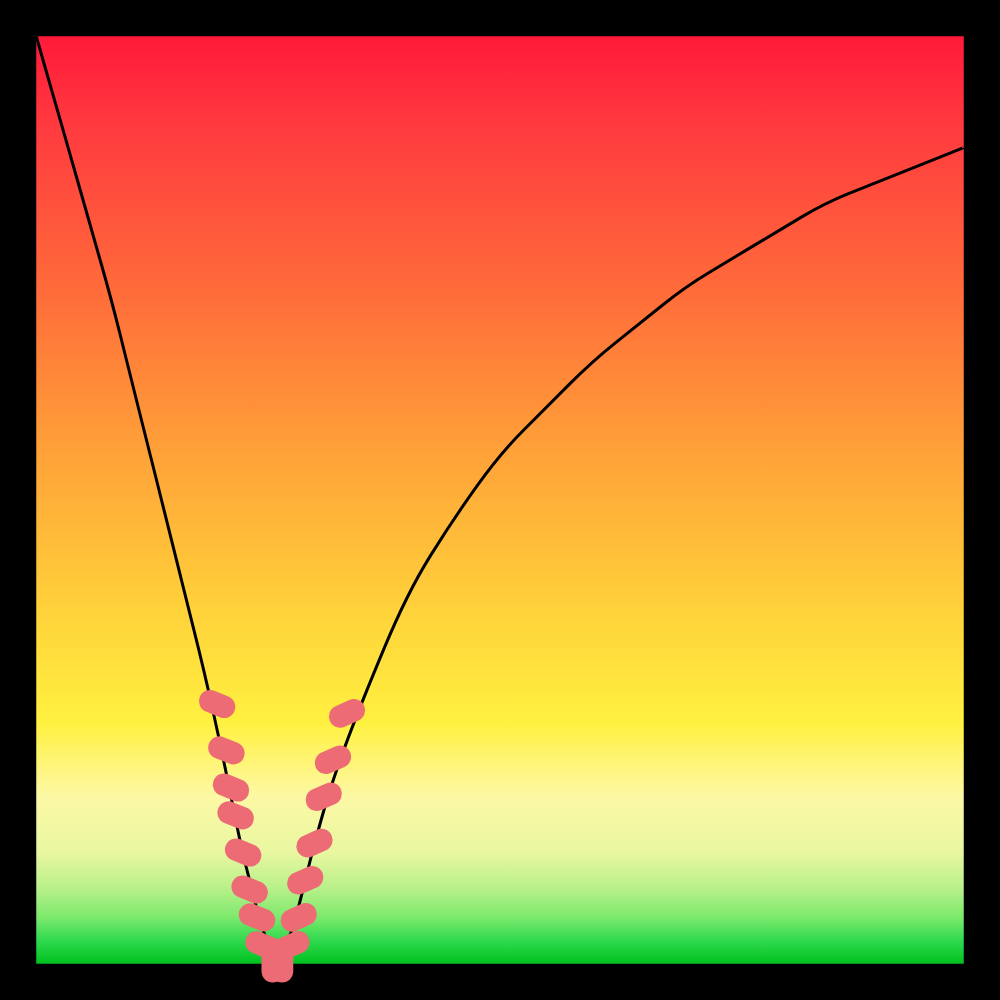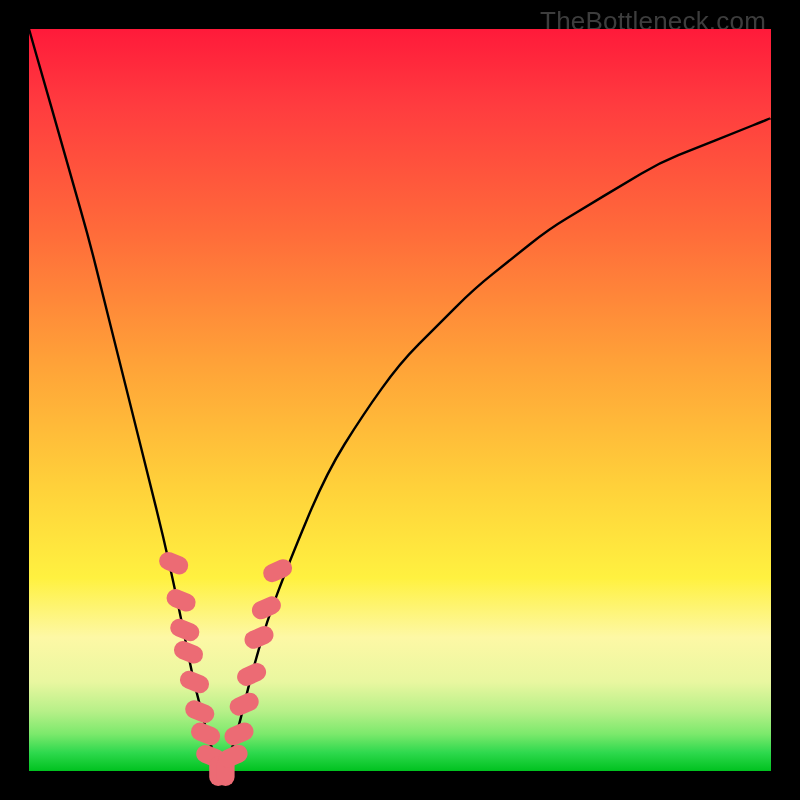--- a/index.html
+++ b/index.html
@@ -57,21 +57,20 @@
     width: 742px;
     height: 742px;
     overflow: visible;
   }
 </style>
 </head>
 <body>
 
 <div class="frame">
 
-  <div class="watermark">TheBottleneck.com</div>
 
   <div class="plot-area">
     <svg class="curves" viewBox="0 0 742 742">
       <path id="main-curve" fill="none" stroke="#000" stroke-width="2.4" d="M 0.0 0.0 Q 0.0 0.0 7.4 26.0 Q 14.8 51.9 22.3 77.9 Q 29.7 103.9 37.1 129.8 Q 44.5 155.8 51.9 181.8 Q 59.4 207.8 66.8 237.4 Q 74.2 267.1 81.6 296.8 Q 89.0 326.5 96.5 356.2 Q 103.9 385.8 111.3 415.5 Q 118.7 445.2 126.1 474.9 Q 133.6 504.6 141.0 538.0 Q 148.4 571.3 155.8 608.4 Q 163.2 645.5 166.9 660.4 Q 170.7 675.2 174.4 690.1 Q 178.1 704.9 181.8 716.0 Q 185.5 727.2 189.2 734.6 Q 192.9 742.0 196.6 734.6 Q 200.3 727.2 204.1 716.0 Q 207.8 704.9 211.5 690.1 Q 215.2 675.2 218.9 660.4 Q 222.6 645.5 230.0 619.6 Q 237.4 593.6 248.6 563.9 Q 259.7 534.2 278.3 489.7 Q 296.8 445.2 315.4 415.5 Q 333.9 385.8 352.5 359.9 Q 371.0 333.9 389.6 315.4 Q 408.1 296.8 426.6 278.3 Q 445.2 259.7 463.8 244.9 Q 482.3 230.0 500.9 215.2 Q 519.4 200.3 538.0 189.2 Q 556.5 178.1 575.0 166.9 Q 593.6 155.8 612.1 144.7 Q 630.7 133.6 649.3 126.1 Q 667.8 118.7 686.4 111.3 Q 704.9 103.9 723.5 96.5 T 742.0 89.0"></path>
       <g id="marker-group">
           <rect x="135.7" y="519.2" width="18" height="30" rx="9" ry="9" fill="#ec6b74" transform="rotate(-68 144.7 534.2)"></rect>
           <rect x="143.1" y="556.3" width="18" height="30" rx="9" ry="9" fill="#ec6b74" transform="rotate(-68 152.1 571.3)"></rect>
           <rect x="146.8" y="586.0" width="18" height="30" rx="9" ry="9" fill="#ec6b74" transform="rotate(-68 155.8 601.0)"></rect>
           <rect x="150.5" y="608.3" width="18" height="30" rx="9" ry="9" fill="#ec6b74" transform="rotate(-68 159.5 623.3)"></rect>
           <rect x="156.5" y="638.0" width="18" height="30" rx="9" ry="9" fill="#ec6b74" transform="rotate(-68 165.5 653.0)"></rect>

